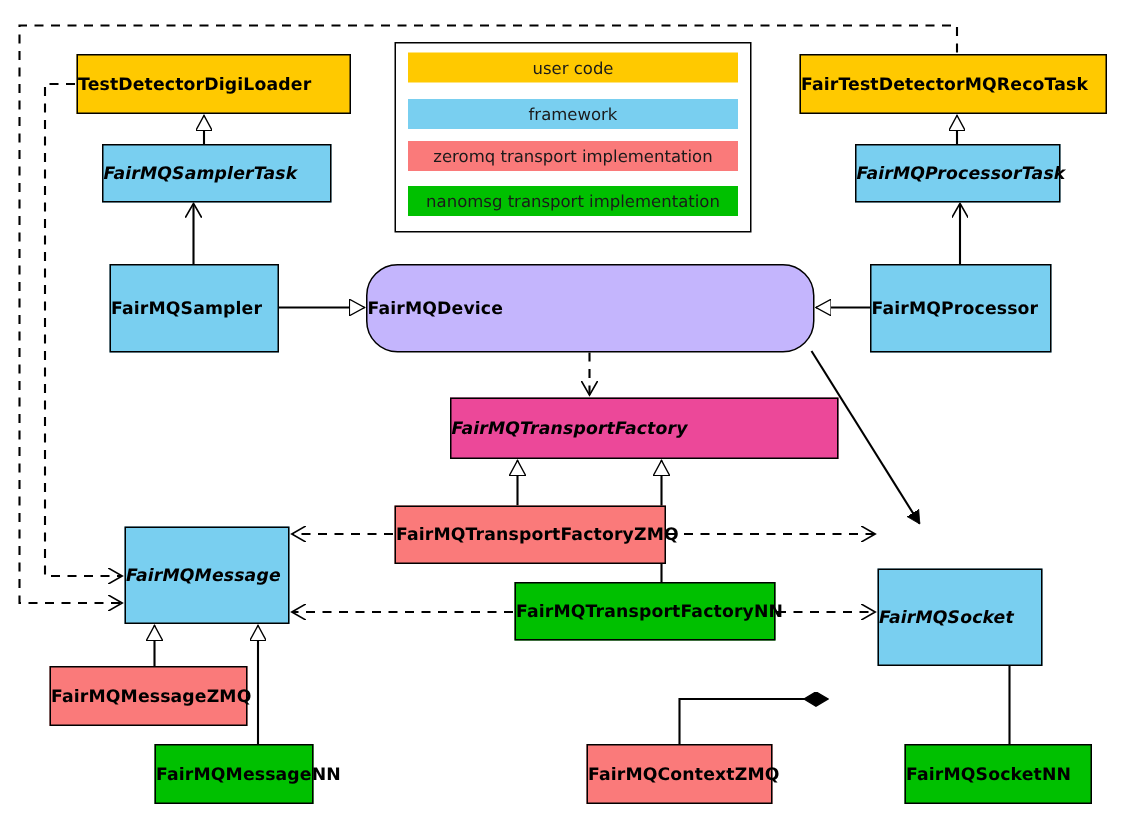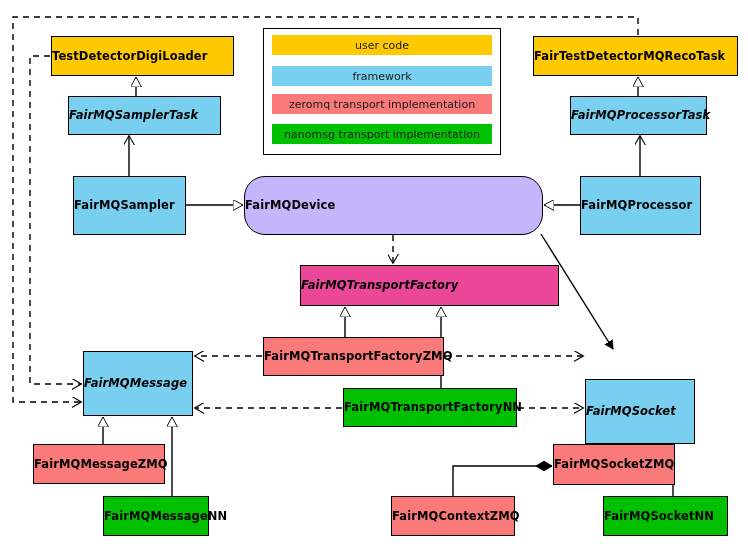--- a/index.html
+++ b/index.html
@@ -177,23 +177,20 @@
     </div>
   <div class="node abstract" style="left: 585px; top: 351px; width: 110px; height: 65px; background: rgb(121, 207, 240); margin-top: 28px;">
       <span>FairMQSocket</span>
     </div>
   <div class="node" style="left: 33px; top: 444px; width: 132px; height: 40px; background: rgb(250, 122, 122);">
       <span>FairMQMessageZMQ</span>
     </div>
   <div class="node" style="left: 103px; top: 496px; width: 106px; height: 40px; background: rgb(0, 192, 0);">
       <span>FairMQMessageNN</span>
     </div>
-  <div class="node" style="left: 553px; top: 444px; width: 122px; height: 41px; background: rgb(250, 122, 122);">
-      <span>FairMQSocketZMQ</span>
-    </div>
   <div class="node" style="left: 391px; top: 496px; width: 124px; height: 40px; background: rgb(250, 122, 122);">
       <span>FairMQContextZMQ</span>
     </div>
   <div class="node" style="left: 603px; top: 496px; width: 125px; height: 40px; background: rgb(0, 192, 0);">
       <span>FairMQSocketNN</span>
     </div>
 
 </div>
 
 </body></html>

